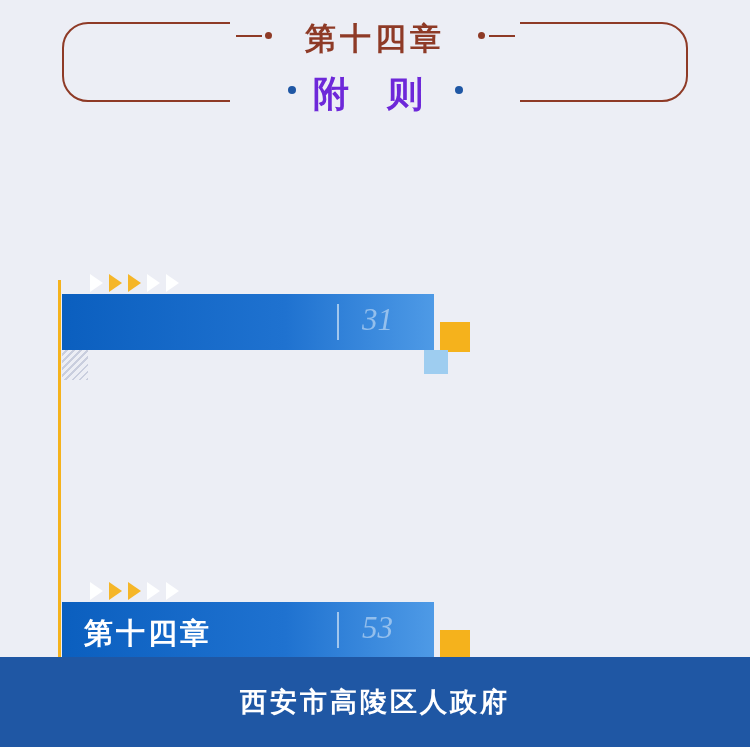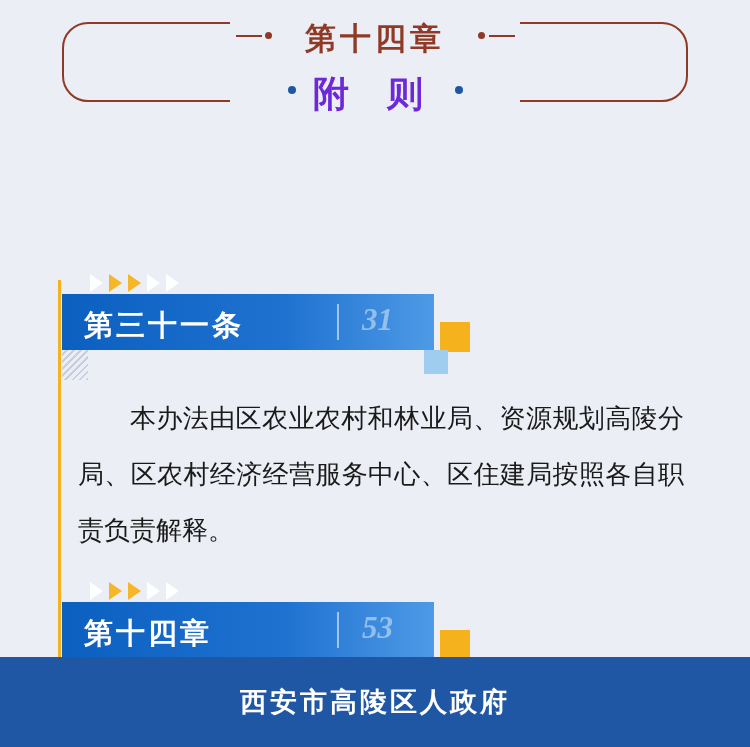--- a/index.html
+++ b/index.html
@@ -166,21 +166,21 @@
     top: 10px;
     width: 2px;
     height: 36px;
     background: rgba(255,255,255,0.55);
   }
   .banner-num {
     position: absolute;
     left: 300px;
     top: 8px;
     font-size: 31px;
-    font-weight: bold;
+    font-weight: normal;
     font-style: italic;
     color: rgba(255,255,255,0.45);
     font-family: "Liberation Serif", serif;
   }
   .sq-yellow {
     position: absolute;
     left: 378px;
     top: 48px;
     width: 30px;
     height: 30px;
@@ -266,29 +266,27 @@
   <div class="article art1">
     <div class="arrow-strip">
       <span class="arrow w"></span>
       <span class="arrow y"></span>
       <span class="arrow y"></span>
       <span class="arrow w"></span>
       <span class="arrow w"></span>
     </div>
     <div class="shadow-strip"></div>
     <div class="banner">
-      <span class="banner-label">第三十一条</span>
       <span class="banner-divider"></span>
       <span class="banner-num">31</span>
     </div>
     <div class="sq-yellow"></div>
     <div class="sq-blue"></div>
   </div>
 
-  <div class="para p1">本办法由区农业农村和林业局、资源规划高陵分局、区农村经济经营服务中心、区住建局按照各自职责负责解释。</div>
 
   <div class="article art2">
     <div class="arrow-strip">
       <span class="arrow w"></span>
       <span class="arrow y"></span>
       <span class="arrow y"></span>
       <span class="arrow w"></span>
       <span class="arrow w"></span>
     </div>
     <div class="shadow-strip"></div>

